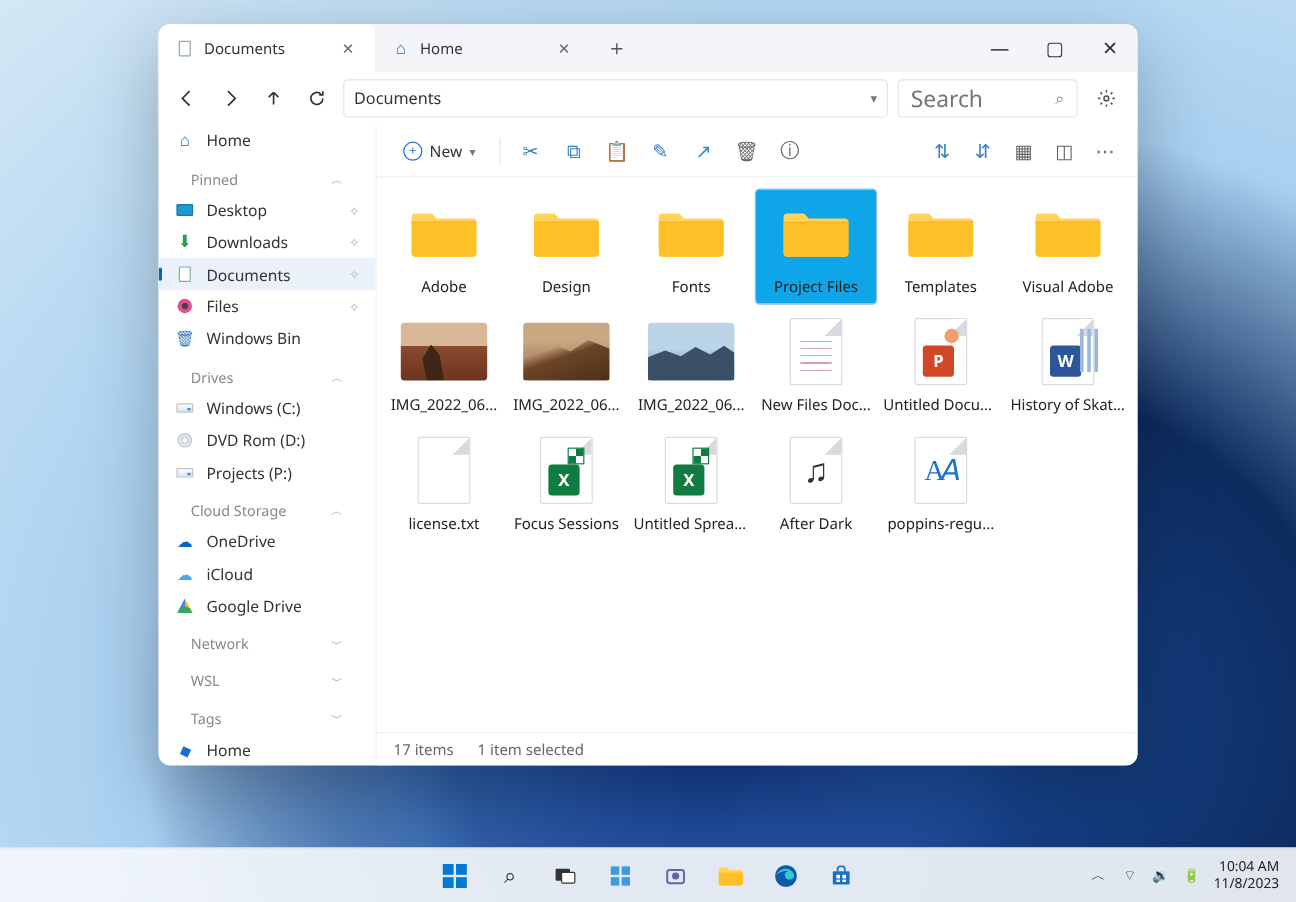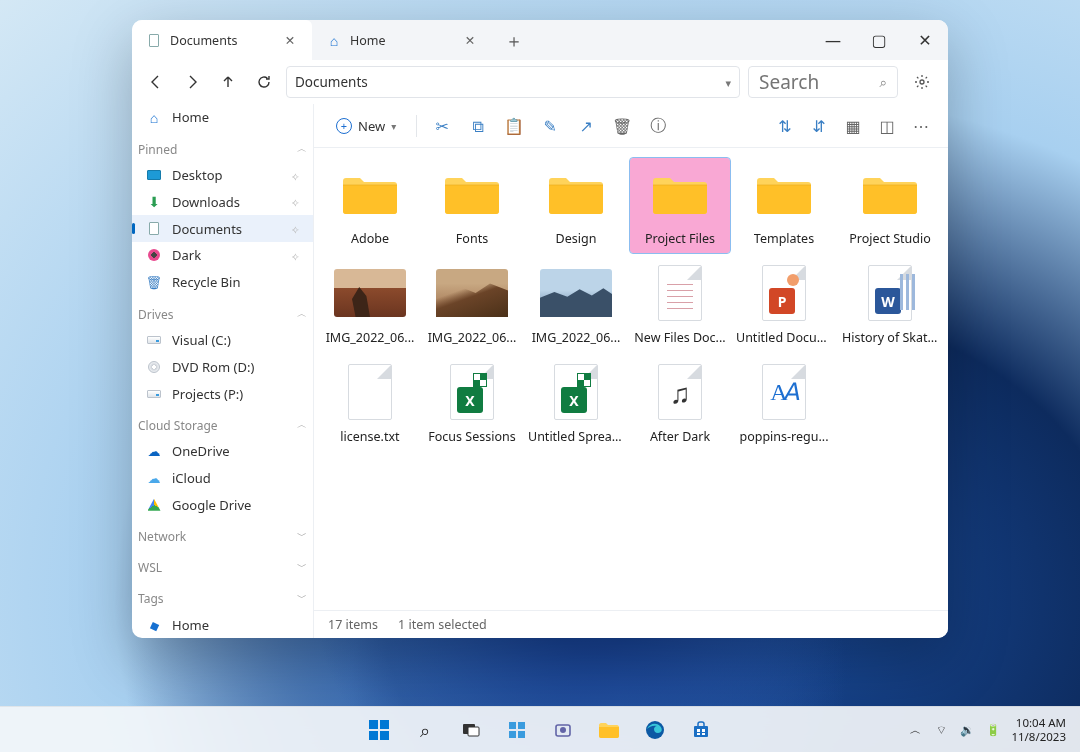--- a/index.html
+++ b/index.html
@@ -31,37 +31,37 @@
 .gear { width:32px; height:32px; display:flex; align-items:center; justify-content:center; color:#555; cursor:pointer; border-radius:4px; }
 
 
 .split { flex:1; display:flex; overflow:hidden; }
 
 
 .sidebar { width:182px; border-right:1px solid #eceff3; display:flex; flex-direction:column; font-size:13px; color:#333; overflow-y:auto; }
 .side-item { display:flex; align-items:center; gap:10px; height:32px; padding:0 14px; cursor:pointer; position:relative; }
 .side-item.selected { background:#eaf1fb; }
 .side-item.selected::before { content:""; position:absolute; left:0; top:8px; bottom:8px; width:3px; background:#0067c0; border-radius:2px; }
-.side-head { display:flex; align-items:flex-start; justify-content:space-between; padding:10px 6px 4px; font-size:12px; color:#888; cursor:pointer; }
+.side-head { display:flex; align-items:center; justify-content:space-between; padding:10px 27px 4px; font-size:12px; color:#888; cursor:pointer; }
 .side-head .chev2 { font-size:10px; color:#999; }
 .pinmark { margin-left:auto; color:#bbb; font-size:11px; }
 .iconbox { width:16px; height:16px; display:flex; align-items:center; justify-content:center; }
 
 
 .content { flex:1; display:flex; flex-direction:column; background:#fff; }
 .toolbar { height:44px; display:flex; align-items:center; gap:6px; padding:0 12px; border-bottom:1px solid #eceff3; }
 .tool-new { display:flex; align-items:center; gap:6px; height:30px; padding:0 10px; border-radius:4px; cursor:pointer; color:#333; font-size:13px; }
 .tool-new .plus { width:16px; height:16px; border:1.3px solid #1d6fd1; border-radius:50%; display:flex; align-items:center; justify-content:center; color:#1d6fd1; font-size:11px; line-height:1; }
 .tool-sep { width:1px; height:22px; background:#e3e6ea; margin:0 4px; }
 .toolbtn { width:30px; height:30px; display:flex; align-items:center; justify-content:center; color:#4a6; border-radius:4px; cursor:pointer; }
 .toolbar .right { margin-left:auto; display:flex; gap:4px; }
 
 .filegrid { flex:1; padding:10px 6px; display:grid; grid-template-columns:repeat(6,1fr); align-content:start; gap:4px 2px; overflow-y:auto; }
 .fileitem { display:flex; flex-direction:column; align-items:center; padding:8px 4px 6px; border-radius:3px; cursor:pointer; font-size:12.5px; color:#222; text-align:center; }
-.fileitem.selected { background:#f9a8d4; outline:1px solid #8bbdf0; }
+.fileitem.selected { background:#0ea5e9; outline:1px solid #8bbdf0; }
 .fileicon { width:72px; height:56px; display:flex; align-items:center; justify-content:center; margin-bottom:8px; }
 .filelabel { max-width:96px; white-space:nowrap; overflow:hidden; text-overflow:ellipsis; }
 
 
 .folder-svg { width:58px; height:46px; }
 .thumb { width:76px; height:48px; border-radius:3px; background:linear-gradient(135deg,#8b5a3c,#4a6a8a); }
 .thumb.t1 { background:linear-gradient(180deg,#d8b896 40%,#8b4a2c 40%,#6b3520 100%); position:relative; }
 .thumb.t1::after{content:"";position:absolute;left:18px;bottom:0;width:18px;height:30px;background:#3d2518;clip-path:polygon(20% 100%,0 40%,40% 0,80% 30%,100% 100%);}
 .thumb.t2 { background:linear-gradient(180deg,#c8a882 30%,#9a6a48 100%); position:relative; }
 .thumb.t2::after{content:"";position:absolute;inset:0;background:linear-gradient(160deg,transparent 40%,#6b4428 55%,#4a3018 100%);clip-path:polygon(0 100%,0 55%,30% 35%,55% 50%,75% 30%,100% 45%,100% 100%);}
@@ -200,37 +200,37 @@
           <span class="iconbox">
             <span class="ic-doc"></span>
           </span>
           <span>Documents</span>
           <span class="pinmark">⟡</span>
         </div>
       <div class="side-item">
           <span class="iconbox">
             <span class="ic-music"></span>
           </span>
-          <span>Dark</span>
+          <span>Files</span>
           <span class="pinmark">⟡</span>
         </div>
       <div class="side-item">
           <span class="iconbox ic-bin">🗑</span>
-          <span>Recycle Bin</span>
+          <span>Windows Bin</span>
         </div>
 
       <div class="side-head">
           <span>Drives</span>
           <span class="chev2">︿</span>
         </div>
       <div class="side-item">
           <span class="iconbox">
             <span class="ic-drive"></span>
           </span>
-          <span>Visual (C:)</span>
+          <span>Windows (C:)</span>
         </div>
       <div class="side-item">
           <span class="iconbox">
             <span class="ic-dvd"></span>
           </span>
           <span>DVD Rom (D:)</span>
         </div>
       <div class="side-item">
           <span class="iconbox">
             <span class="ic-drive"></span>
@@ -311,31 +311,31 @@
             <div class="filelabel">Adobe</div>
           </div>
           <div class="fileitem">
             <div class="fileicon">
               <svg class="folder-svg" viewBox="0 0 58 46">
                 <path d="M2 10c0-2 1-3 3-3h14l4 4h30c2 0 3 1 3 3v26c0 2-1 3-3 3H5c-2 0-3-1-3-3z" fill="#ffd35a"></path>
                 <path d="M2 14h54v26c0 2-1 3-3 3H5c-2 0-3-1-3-3z" fill="#ffc028"></path>
                 <path d="M2 14h54" stroke="#e8a818" stroke-width="0.6"></path>
               </svg>
             </div>
-            <div class="filelabel">Fonts</div>
+            <div class="filelabel">Design</div>
           </div>
           <div class="fileitem">
             <div class="fileicon">
               <svg class="folder-svg" viewBox="0 0 58 46">
                 <path d="M2 10c0-2 1-3 3-3h14l4 4h30c2 0 3 1 3 3v26c0 2-1 3-3 3H5c-2 0-3-1-3-3z" fill="#ffd35a"></path>
                 <path d="M2 14h54v26c0 2-1 3-3 3H5c-2 0-3-1-3-3z" fill="#ffc028"></path>
                 <path d="M2 14h54" stroke="#e8a818" stroke-width="0.6"></path>
               </svg>
             </div>
-            <div class="filelabel">Design</div>
+            <div class="filelabel">Fonts</div>
           </div>
           <div class="fileitem selected">
             <div class="fileicon">
               <svg class="folder-svg" viewBox="0 0 58 46">
                 <path d="M2 10c0-2 1-3 3-3h14l4 4h30c2 0 3 1 3 3v26c0 2-1 3-3 3H5c-2 0-3-1-3-3z" fill="#ffd35a"></path>
                 <path d="M2 14h54v26c0 2-1 3-3 3H5c-2 0-3-1-3-3z" fill="#ffc028"></path>
                 <path d="M2 14h54" stroke="#e8a818" stroke-width="0.6"></path>
               </svg>
             </div>
             <div class="filelabel">Project Files</div>
@@ -351,21 +351,21 @@
             <div class="filelabel">Templates</div>
           </div>
           <div class="fileitem">
             <div class="fileicon">
               <svg class="folder-svg" viewBox="0 0 58 46">
                 <path d="M2 10c0-2 1-3 3-3h14l4 4h30c2 0 3 1 3 3v26c0 2-1 3-3 3H5c-2 0-3-1-3-3z" fill="#ffd35a"></path>
                 <path d="M2 14h54v26c0 2-1 3-3 3H5c-2 0-3-1-3-3z" fill="#ffc028"></path>
                 <path d="M2 14h54" stroke="#e8a818" stroke-width="0.6"></path>
               </svg>
             </div>
-            <div class="filelabel">Project Studio</div>
+            <div class="filelabel">Visual Adobe</div>
           </div>
           <div class="fileitem">
             <div class="fileicon">
               <div class="thumb t1"></div>
             </div>
             <div class="filelabel">IMG_2022_06...</div>
           </div>
           <div class="fileitem">
             <div class="fileicon">
               <div class="thumb t2"></div>

